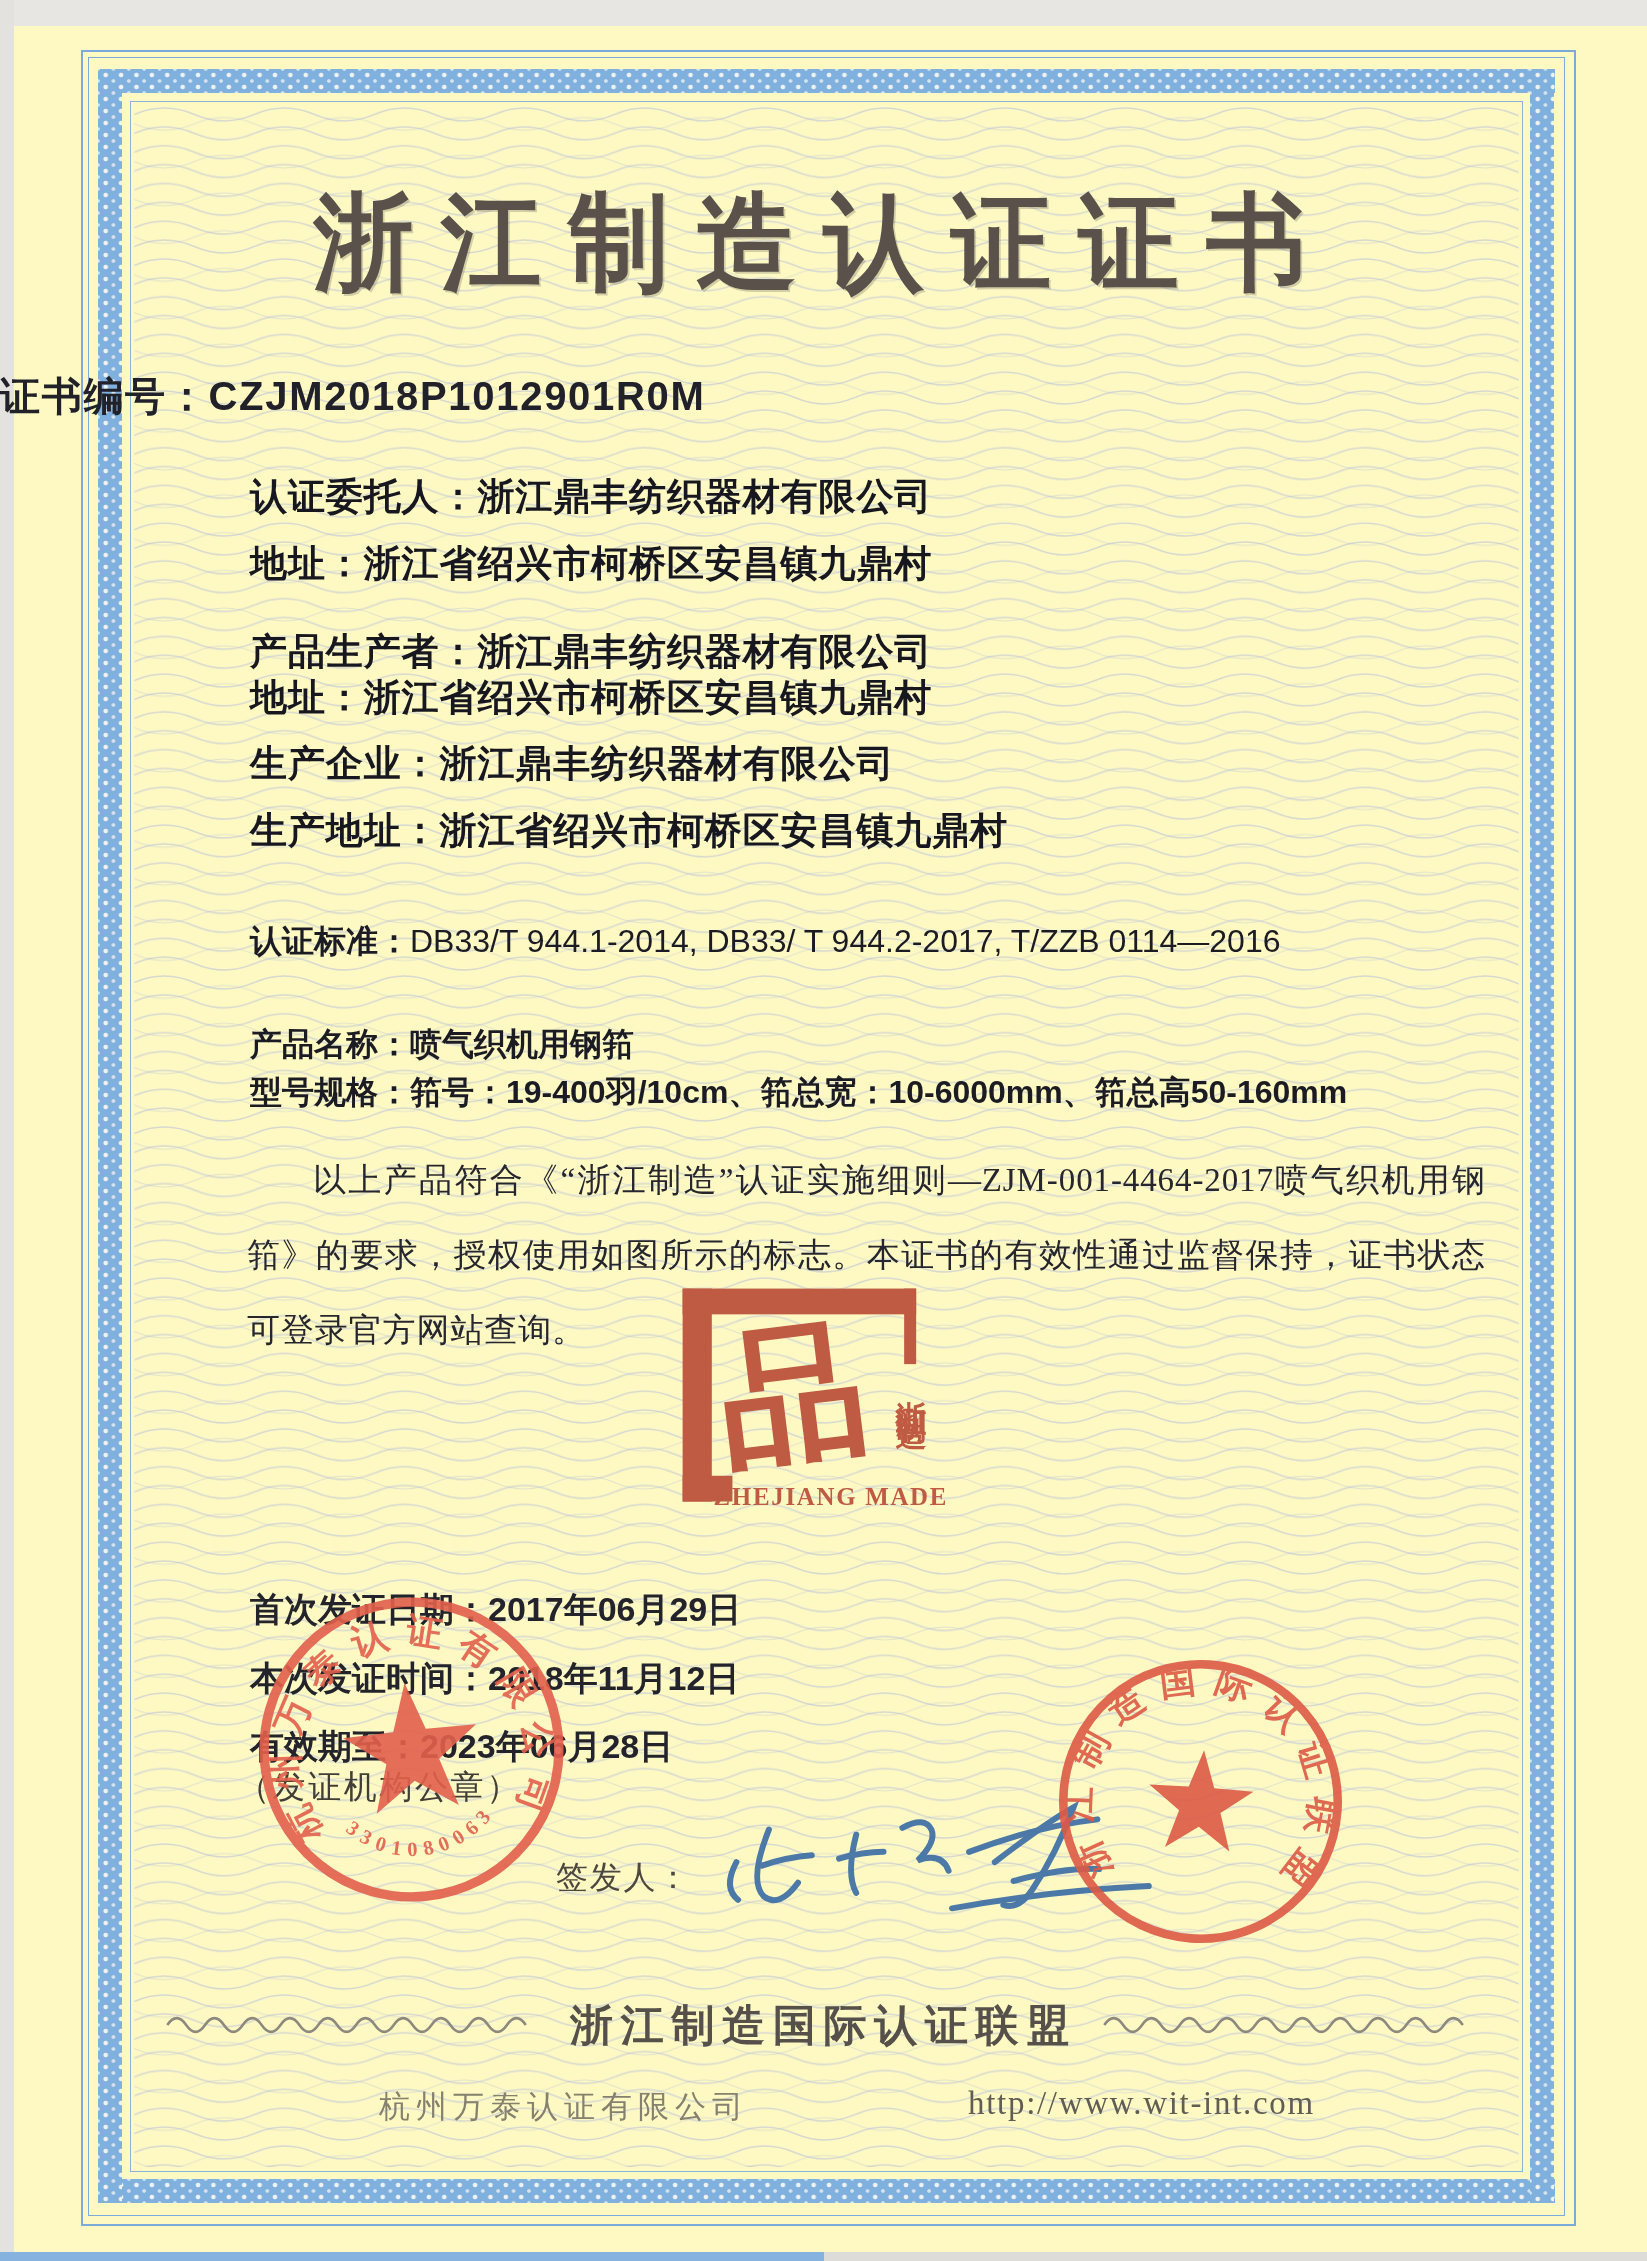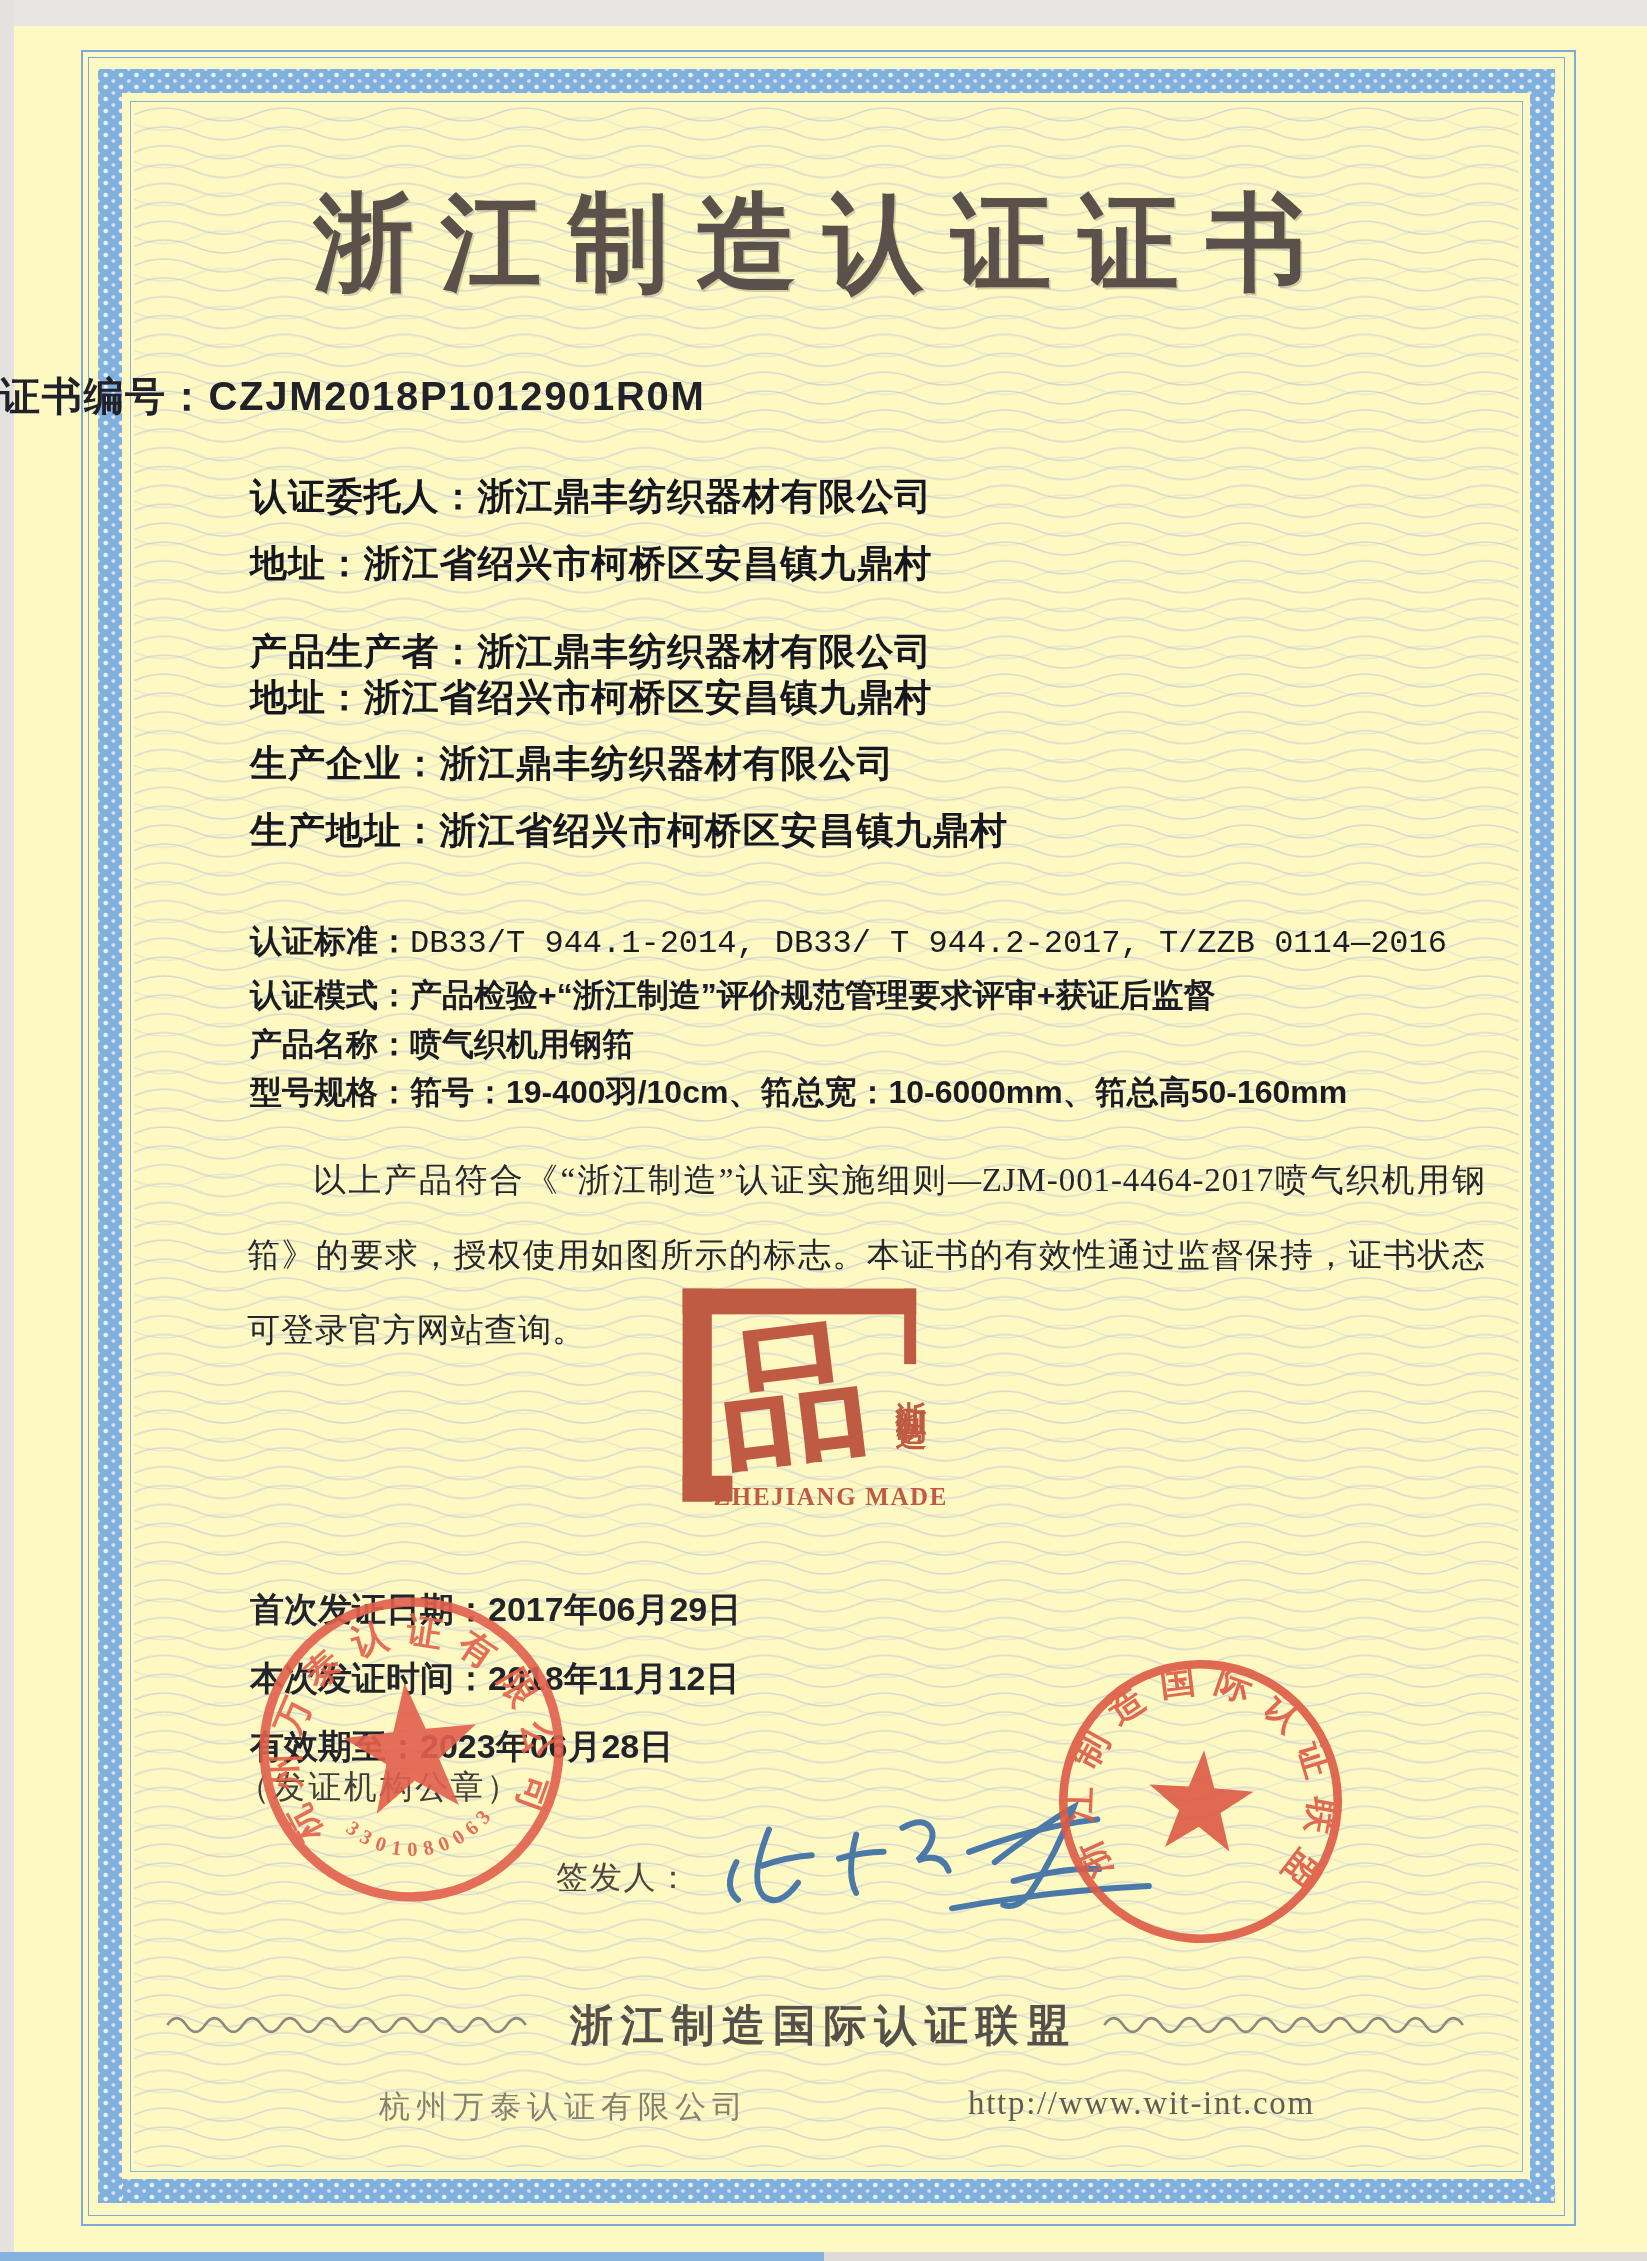--- a/index.html
+++ b/index.html
@@ -28,21 +28,21 @@
 
   
   .title{left:0;top:177px;width:1647px;text-align:center;font-size:100px;font-weight:bold;
          letter-spacing:27.5px;color:#59514a;transform:scaleY(1.06);text-shadow:1.7px 1.7px 0 rgba(89,81,74,.25);}
   .certline{left:0;top:369px;width:1647px;font-size:40px;font-weight:bold;
             font-family:"Liberation Sans",sans-serif;color:#21212a;letter-spacing:1.7px;}
   .infoline{left:250px;font-size:37px;font-weight:bold;font-family:"Liberation Sans",sans-serif;
             color:#17171f;letter-spacing:0.9px;white-space:nowrap;}
   .detline{left:250px;font-size:32px;color:#1b1b24;white-space:nowrap;}
   .detline .lab{font-weight:bold;font-family:"Liberation Sans",sans-serif;}
-  .det-serif{font-family:Liberation Mono, monospace;font-weight:500;}
+  .det-serif{font-family:Liberation Sans, sans-serif;font-weight:500;}
   .det-bold{font-weight:bold;font-family:"Liberation Sans",sans-serif;}
   .statement{left:247px;top:1143px;width:1239px;font-size:33px;line-height:75px;color:#26262e;
              text-indent:2em;text-align:justify;letter-spacing:0.9px;}
   .dateline{left:250px;font-size:34px;font-weight:bold;font-family:"Liberation Sans",sans-serif;
             color:#23232b;white-space:nowrap;}
   .sealnote{left:237px;top:1765px;font-size:33px;color:#413e38;letter-spacing:2.6px;}
   .issuer{left:556px;top:1856px;font-size:32px;color:#4c473f;letter-spacing:1.7px;}
   .alliance{left:0;top:1997px;width:1647px;text-align:center;font-size:43px;font-weight:bold;
             font-family:"Liberation Sans",sans-serif;color:#55514a;letter-spacing:7.7px;}
   .foot-issuer{left:379px;top:2086px;font-size:31px;color:#85816f;letter-spacing:6px;}
@@ -89,21 +89,20 @@
   </div>
 
   <div class="abs infoline" style="top:472px"><span>认证委托人：</span><span>浙江鼎丰纺织器材有限公司</span></div>
   <div class="abs infoline" style="top:539px"><span>地址：</span><span>浙江省绍兴市柯桥区安昌镇九鼎村</span></div>
   <div class="abs infoline" style="top:627px"><span>产品生产者：</span><span>浙江鼎丰纺织器材有限公司</span></div>
   <div class="abs infoline" style="top:673px"><span>地址：</span><span>浙江省绍兴市柯桥区安昌镇九鼎村</span></div>
   <div class="abs infoline" style="top:739px"><span>生产企业：</span><span>浙江鼎丰纺织器材有限公司</span></div>
   <div class="abs infoline" style="top:806px"><span>生产地址：</span><span>浙江省绍兴市柯桥区安昌镇九鼎村</span></div>
 
   <div class="abs detline" style="top:920px"><span class="lab">认证标准：</span><span class="det-serif">DB33/T 944.1-2014, DB33/ T 944.2-2017, T/ZZB 0114—2016</span></div>
-  <div class="abs detline" style="top:974px"><span class="lab">认证模式：</span><span class="det-bold">产品检验+“浙江制造”评价规范管理要求评审+获证后监督</span></div>
   <div class="abs detline" style="top:1023px"><span class="lab">产品名称：</span><span class="det-bold">喷气织机用钢筘</span></div>
   <div class="abs detline" style="top:1071px"><span class="lab">型号规格：</span><span class="det-bold">筘号：19-400羽/10cm、筘总宽：10-6000mm、筘总高50-160mm</span></div>
 
   <div class="abs statement">以上产品符合《“浙江制造”认证实施细则—ZJM-001-4464-2017喷气织机用钢筘》的要求，授权使用如图所示的标志。本证书的有效性通过监督保持，证书状态可登录官方网站查询。</div>
 
   <svg class="abs" style="left:674px;top:1280px;" width="292" height="249" viewBox="0 0 340 290">
     <g fill="#bf5b43">
       <rect x="10" y="10" width="34" height="248"></rect>
       <rect x="10" y="10" width="272" height="30"></rect>
       <rect x="268" y="10" width="14" height="88"></rect>

